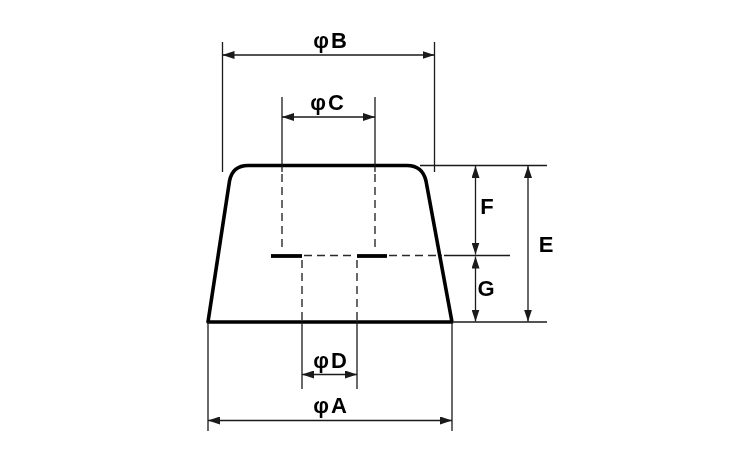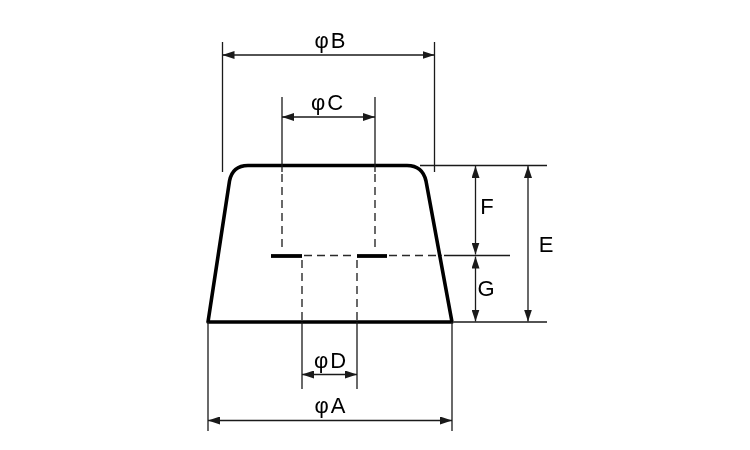--- a/index.html
+++ b/index.html
@@ -8,20 +8,21 @@
     width: 750px;
     height: 450px;
     background: #ffffff;
     overflow: hidden;
   }
   .drawing-stage {
     width: 750px;
     height: 450px;
     position: relative;
     background: #ffffff;
+    font-weight: bold;
   }
   svg {
     display: block;
   }
   .outline {
     fill: #ffffff;
     stroke: #000000;
     stroke-width: 3.6;
     stroke-linejoin: round;
   }

